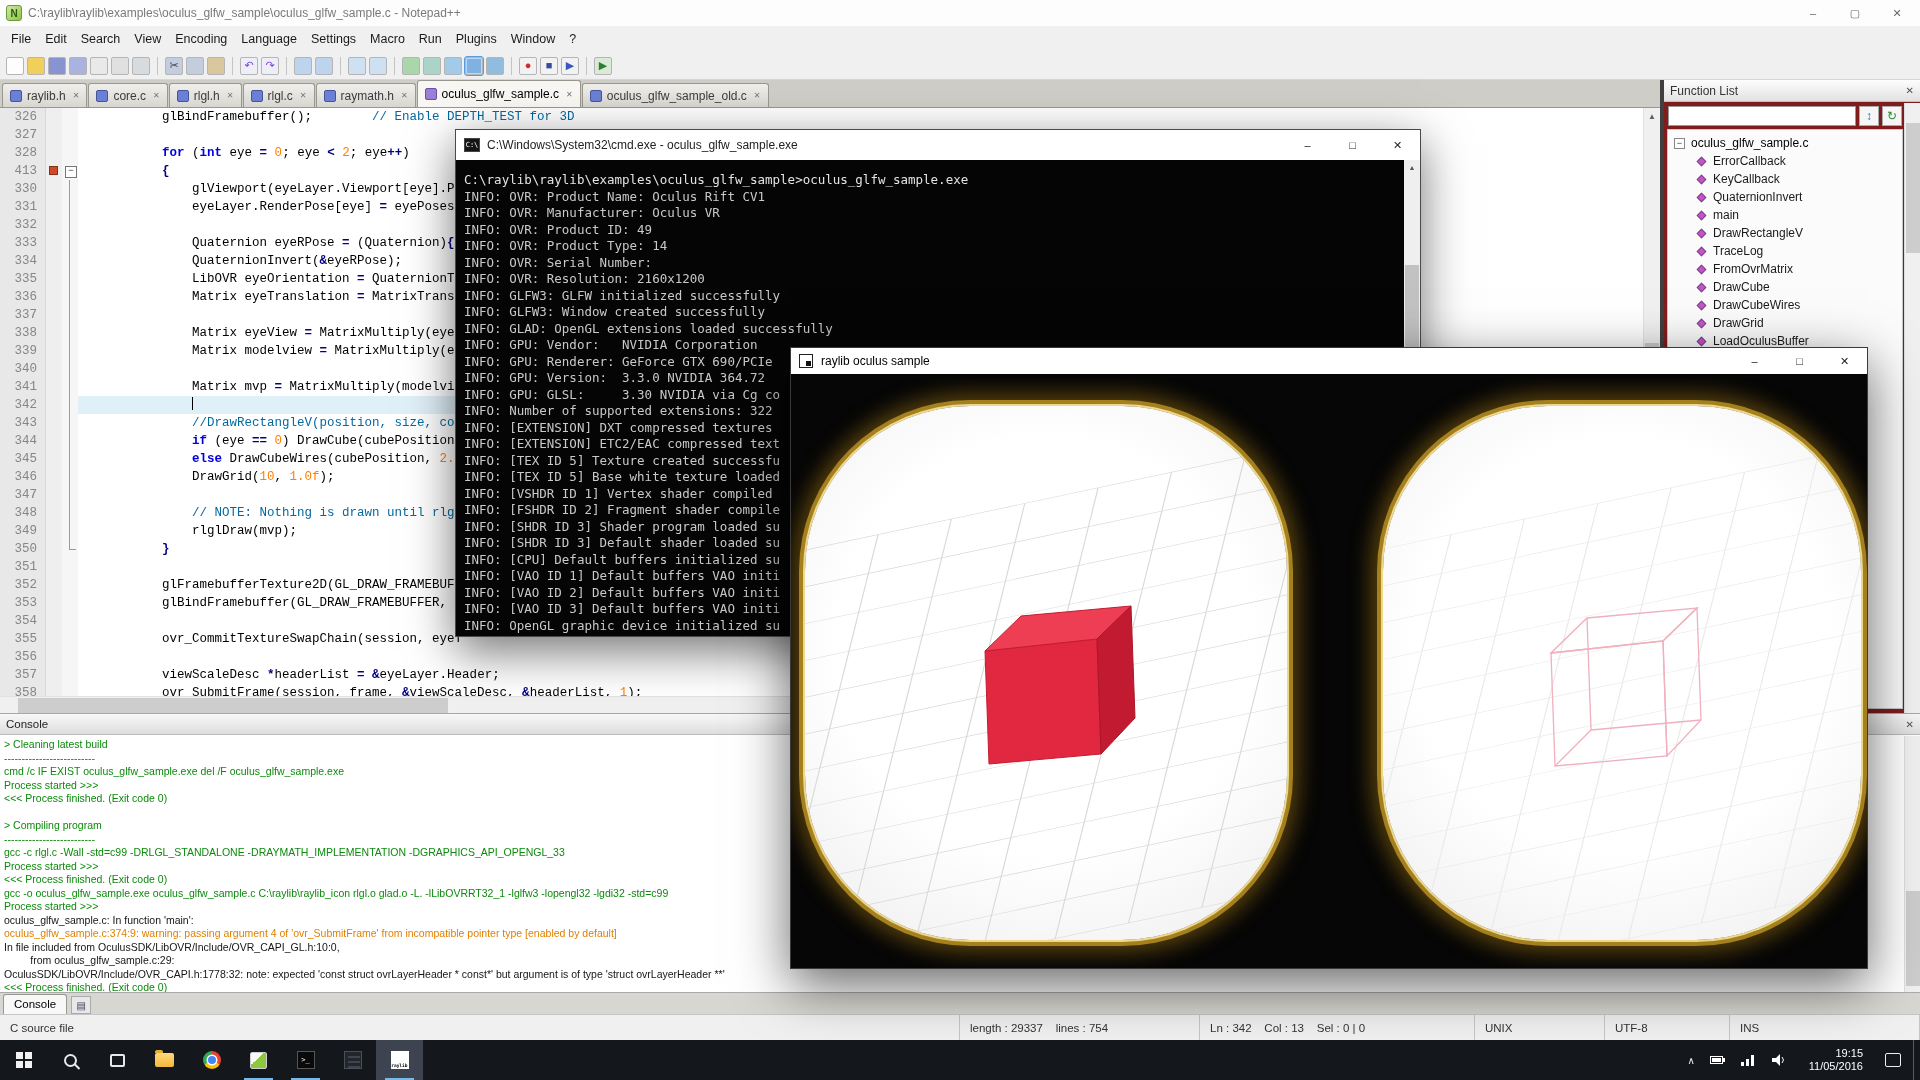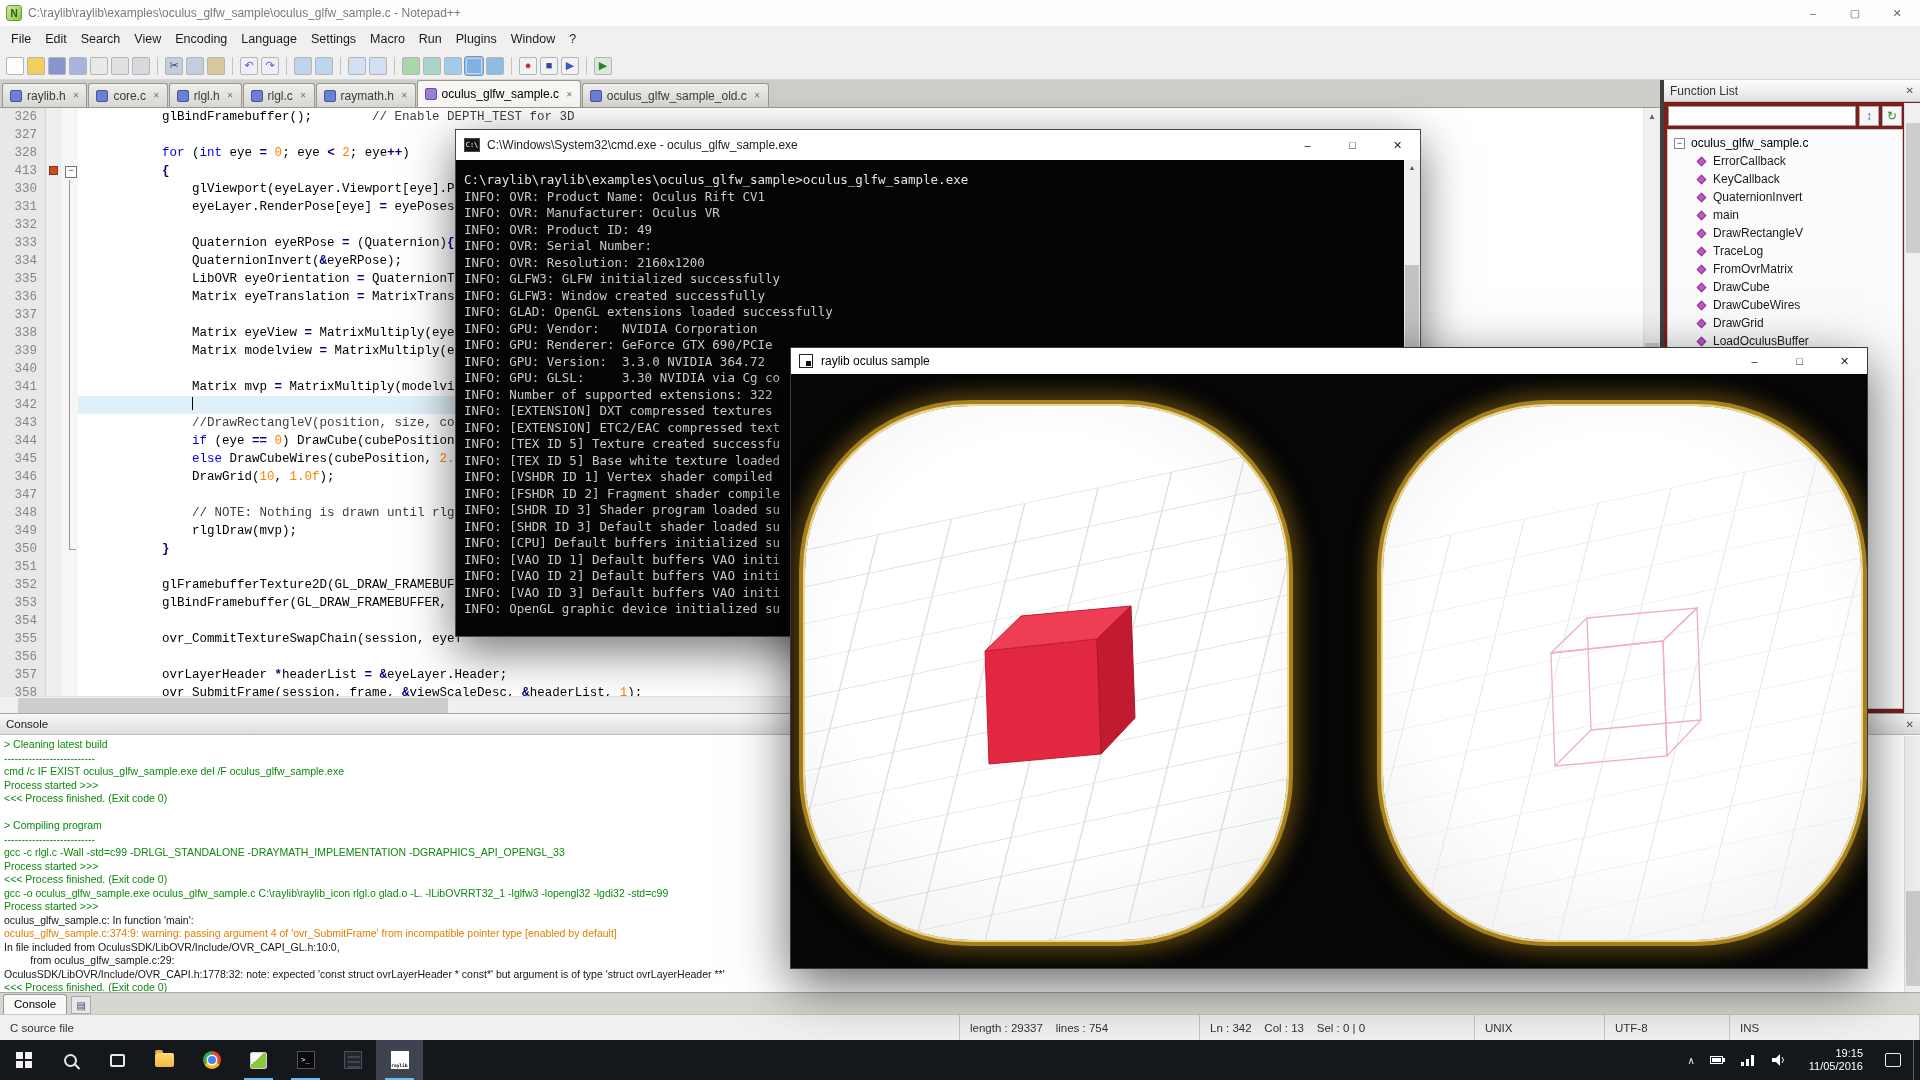--- a/index.html
+++ b/index.html
@@ -35,22 +35,22 @@
 .gut{width:46px;background:#e8e8e8;color:#868686;text-align:right;padding-right:8px;flex:none;border-right:1px solid #d8d8d8}
 .mark{width:16px;background:#efefef;flex:none;position:relative}
 .marker{position:absolute;left:3px;top:4px;width:9px;height:9px;background:#cc4b28;border:1px solid #8a2f18}
 .fold{width:16px;background-color:#f6f6f6;flex:none;position:relative}
 .fold.line{background-image:linear-gradient(#9a9a9a,#9a9a9a);background-repeat:no-repeat;background-position:7px 0;background-size:1px 100%}
 .fold.end{background-image:linear-gradient(#9a9a9a,#9a9a9a),linear-gradient(#9a9a9a,#9a9a9a);background-repeat:no-repeat,no-repeat;background-position:7px 0,7px 9px;background-size:1px 10px,7px 1px}
 .fold.boxminus::after{content:"−";position:absolute;left:3px;top:4px;width:10px;height:10px;border:1px solid #777;background:#fdfdfd;font-size:9px;line-height:8px;text-align:center;color:#333}
 .ctext{padding-left:24px}
 .crow.cur .ctext::before{content:"";display:inline-block;width:1px;height:13px;background:#000;margin-left:90px;vertical-align:-2px}
 .tk-p{color:#000}
-.tk-k{color:#0000e0;font-weight:normal}
-.tk-c{color:#404040}
+.tk-k{color:#0000e0;font-weight:bold}
+.tk-c{color:#0369a1}
 .tk-n{color:#ff8000}
 .tk-o{color:#000080;font-weight:bold}
 .vscroll{width:17px;background:#f0f0f0;position:relative;border-left:1px solid #e2e2e2;flex:none}
 .sarrow{position:absolute;top:0;left:0;width:16px;height:17px;font-size:8px;color:#606060;text-align:center;line-height:17px}
 .sarrow.bottom{top:auto;bottom:0}
 .sthumb{position:absolute;left:1px;width:14px;background:#cdcdcd;display:block}
 .hscroll{height:17px;background:#f0f0f0;position:relative;border-top:1px solid #e2e2e2;flex:none}
 .hthumb{position:absolute;left:18px;top:1px;height:15px;width:430px;background:#cdcdcd}
 
 
@@ -269,21 +269,21 @@
               <div class="crow"><span class="gut">347</span><span class="mark"></span><span class="fold line"></span><span class="ctext"></span></div>
               <div class="crow"><span class="gut">348</span><span class="mark"></span><span class="fold line"></span><span class="ctext"><span class="tk-p">            </span><span class="tk-c">// NOTE: Nothing is drawn until rlglD</span></span></div>
               <div class="crow"><span class="gut">349</span><span class="mark"></span><span class="fold line"></span><span class="ctext"><span class="tk-p">            rlglDraw(mvp);</span></span></div>
               <div class="crow"><span class="gut">350</span><span class="mark"></span><span class="fold end"></span><span class="ctext"><span class="tk-p">        </span><span class="tk-o">}</span></span></div>
               <div class="crow"><span class="gut">351</span><span class="mark"></span><span class="fold"></span><span class="ctext"></span></div>
               <div class="crow"><span class="gut">352</span><span class="mark"></span><span class="fold"></span><span class="ctext"><span class="tk-p">        glFramebufferTexture2D(GL_DRAW_FRAMEBUFF</span></span></div>
               <div class="crow"><span class="gut">353</span><span class="mark"></span><span class="fold"></span><span class="ctext"><span class="tk-p">        glBindFramebuffer(GL_DRAW_FRAMEBUFFER, </span><span class="tk-n">0</span></span></div>
               <div class="crow"><span class="gut">354</span><span class="mark"></span><span class="fold"></span><span class="ctext"></span></div>
               <div class="crow"><span class="gut">355</span><span class="mark"></span><span class="fold"></span><span class="ctext"><span class="tk-p">        ovr_CommitTextureSwapChain(session, eyeT</span></span></div>
               <div class="crow"><span class="gut">356</span><span class="mark"></span><span class="fold"></span><span class="ctext"></span></div>
-              <div class="crow"><span class="gut">357</span><span class="mark"></span><span class="fold"></span><span class="ctext"><span class="tk-p">        ovrLayerHeader </span><span class="tk-o">*</span><span class="tk-p">headerList </span><span class="tk-o">=</span><span class="tk-p"> </span><span class="tk-o">&amp;</span><span class="tk-p">eyeLayer.Header;</span></span></div>
+              <div class="crow"><span class="gut">357</span><span class="mark"></span><span class="fold"></span><span class="ctext"><span class="tk-p">        viewScaleDesc </span><span class="tk-o">*</span><span class="tk-p">headerList </span><span class="tk-o">=</span><span class="tk-p"> </span><span class="tk-o">&amp;</span><span class="tk-p">eyeLayer.Header;</span></span></div>
               <div class="crow"><span class="gut">358</span><span class="mark"></span><span class="fold"></span><span class="ctext"><span class="tk-p">        ovr_SubmitFrame(session, frame, </span><span class="tk-o">&amp;</span><span class="tk-p">viewScaleDesc, </span><span class="tk-o">&amp;</span><span class="tk-p">headerList, </span><span class="tk-n">1</span><span class="tk-p">);</span></span></div>
             </div>
           <div class="vscroll">
             <span class="sarrow">▲</span>
             <span class="sthumb" style="top:40%;height:44px"></span>
             <span class="sarrow bottom">▼</span>
           </div>
         </div>
         <div class="hscroll">
           <span class="hthumb"></span>
@@ -410,20 +410,21 @@
         <span class="cwb">–</span>
         <span class="cwb">□</span>
         <span class="cwb">✕</span>
       </span>
     </div>
     <div class="cmd-body" id="cmdbody">
         <div class="cmdline prompt">C:\raylib\raylib\examples\oculus_glfw_sample&gt;oculus_glfw_sample.exe</div>
         <div class="cmdline">INFO: OVR: Product Name: Oculus Rift CV1</div>
         <div class="cmdline">INFO: OVR: Manufacturer: Oculus VR</div>
         <div class="cmdline">INFO: OVR: Product ID: 49</div>
+        <div class="cmdline">INFO: OVR: Product Type: 14</div>
         <div class="cmdline">INFO: OVR: Serial Number:</div>
         <div class="cmdline">INFO: OVR: Resolution: 2160x1200</div>
         <div class="cmdline">INFO: GLFW3: GLFW initialized successfully</div>
         <div class="cmdline">INFO: GLFW3: Window created successfully</div>
         <div class="cmdline">INFO: GLAD: OpenGL extensions loaded successfully</div>
         <div class="cmdline">INFO: GPU: Vendor:   NVIDIA Corporation</div>
         <div class="cmdline">INFO: GPU: Renderer: GeForce GTX 690/PCIe</div>
         <div class="cmdline">INFO: GPU: Version:  3.3.0 NVIDIA 364.72</div>
         <div class="cmdline">INFO: GPU: GLSL:     3.30 NVIDIA via Cg co</div>
         <div class="cmdline">INFO: Number of supported extensions: 322</div>

